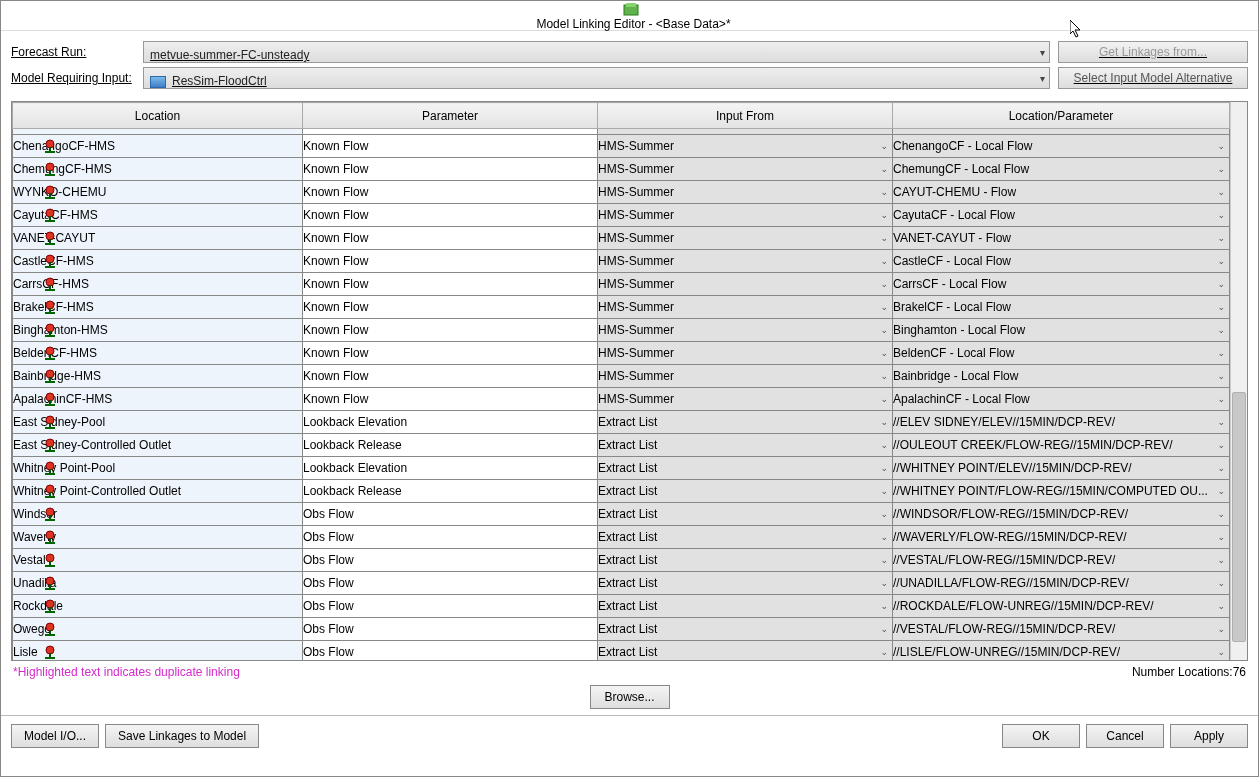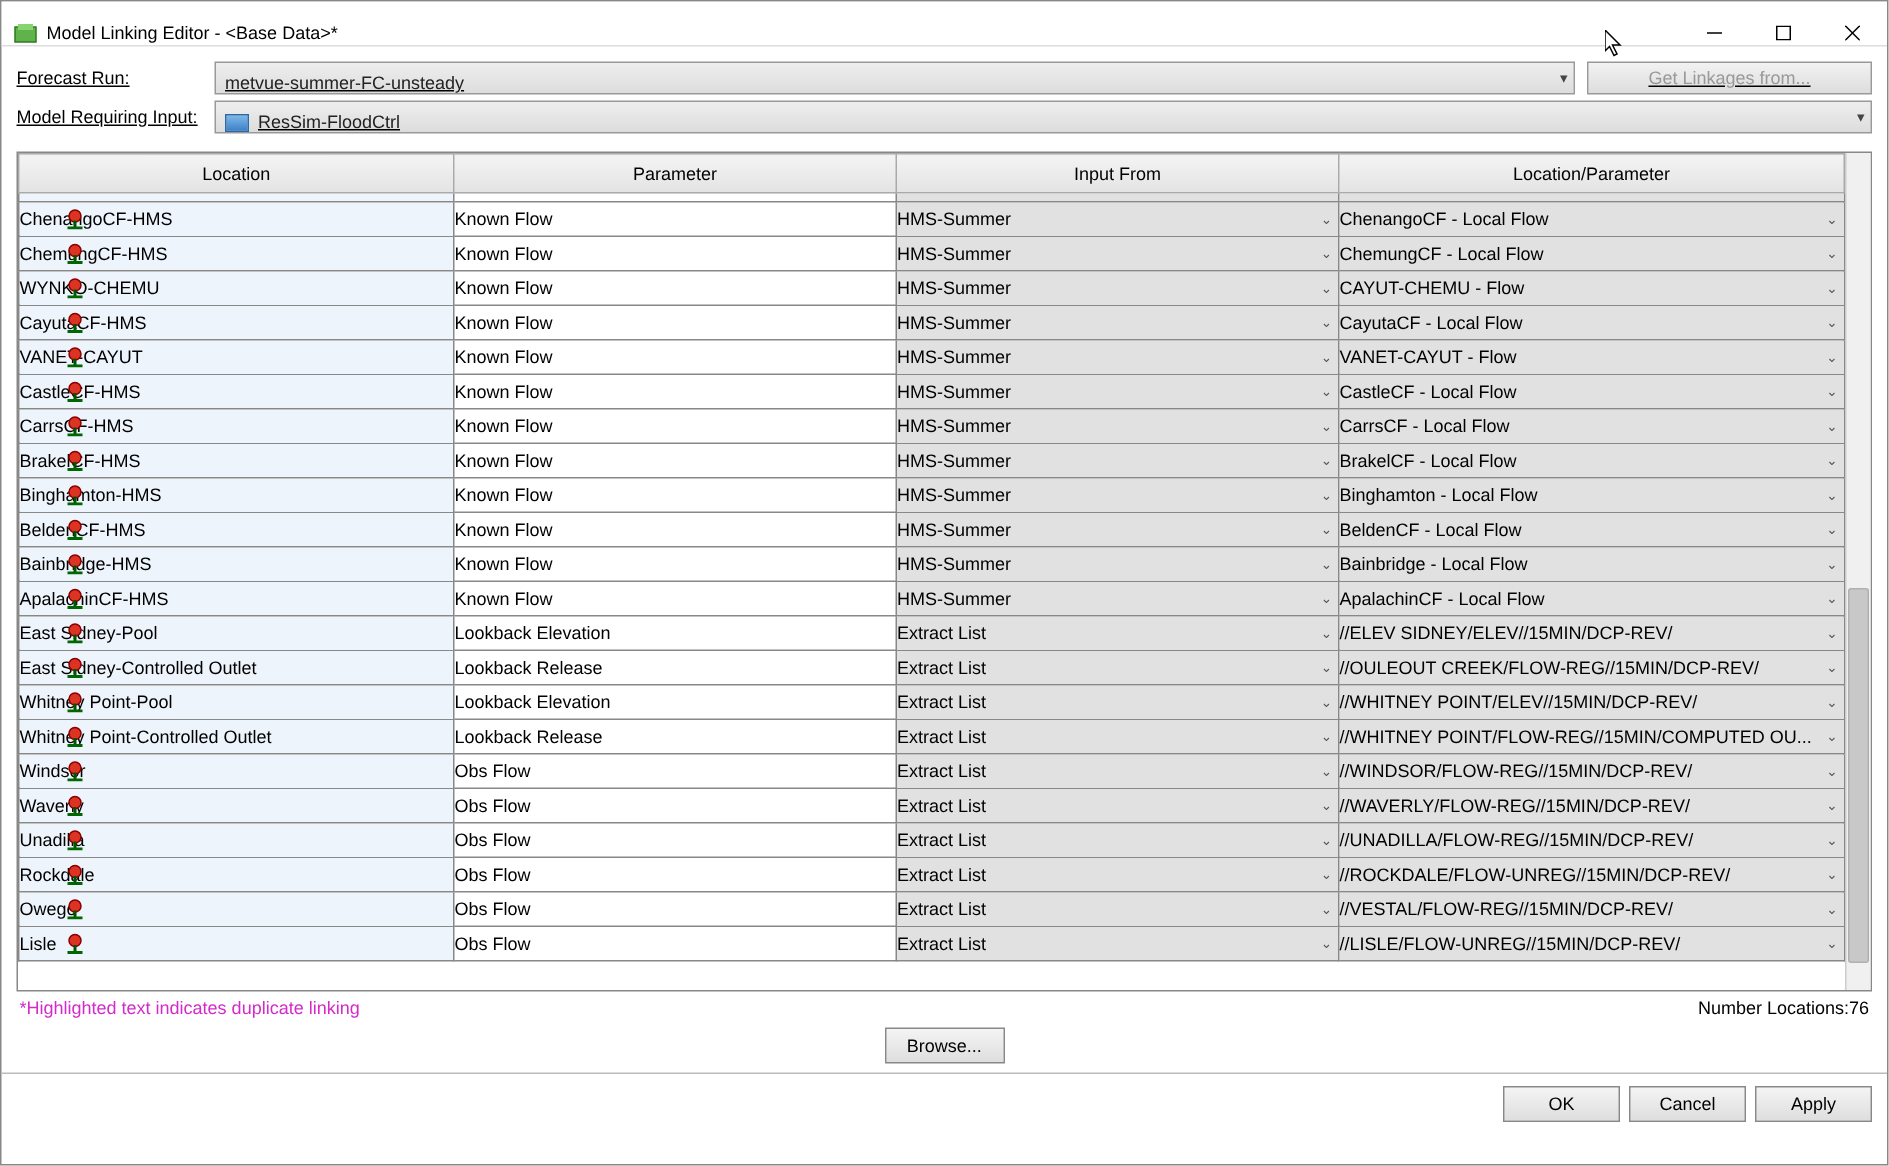--- a/index.html
+++ b/index.html
@@ -13,23 +13,24 @@
     height: 777px;
     overflow: hidden;
     border: 1px solid #888;
     display: flex;
     flex-direction: column;
   }
   .titlebar {
     height: 30px;
     display: flex;
     align-items: center;
-    padding: 12px 0 0 8px;
+    padding: 0 0 0 8px;
     background: #fff;
     border-bottom: 1px solid #ddd;
+    flex-direction: column;
   }
   .titlebar .app-icon {
     width: 16px; height: 16px;
     margin-right: 6px;
     display: inline-block;
   }
   .titlebar .title { flex: 1; font-size: 12px; }
   .titlebar .winbtns { display: flex; }
   .titlebar .winbtn {
     width: 46px; height: 30px;
@@ -229,20 +230,23 @@
     <div class="grad-btn disabled">
       <span>Get Linkages from...</span>
     </div>
   </div>
   <div class="row">
     <div class="row-label">Model Requiring Input:</div>
     <div class="combo">
       <span class="model-icon"></span>
       <span>ResSim-FloodCtrl</span>
       <span class="chev">▾</span>
+    </div>
+    <div class="grad-btn">
+      <span>Select Input Model Alternative</span>
     </div>
   </div>
 </div>
 
 <div class="grid-wrap">
   <div style="flex:1; overflow:hidden;">
     <table class="grid">
       <colgroup>
         <col class="col-loc">
           <col class="col-param">
@@ -442,20 +446,30 @@
                 </svg></span><span>Waverly</span></td>
             <td class="param-cell"><span>Obs Flow</span></td>
             <td class="dd-cell"><span>Extract List</span><span class="chev2">⌄</span></td>
             <td class="dd-cell"><span>//WAVERLY/FLOW-REG//15MIN/DCP-REV/</span><span class="chev2">⌄</span></td>
           </tr>
           <tr>
             <td class="loc-cell"><span class="loc-icon"><svg width="14" height="14">
                   <circle cx="7" cy="5" r="4" fill="#d32" stroke="#800"></circle>
                   <rect x="6" y="8" width="2" height="5" fill="#050"></rect>
                   <rect x="2" y="12" width="10" height="2" fill="#060"></rect>
+                </svg></span><span>Vestal</span></td>
+            <td class="param-cell"><span>Obs Flow</span></td>
+            <td class="dd-cell"><span>Extract List</span><span class="chev2">⌄</span></td>
+            <td class="dd-cell"><span>//VESTAL/FLOW-REG//15MIN/DCP-REV/</span><span class="chev2">⌄</span></td>
+          </tr>
+          <tr>
+            <td class="loc-cell"><span class="loc-icon"><svg width="14" height="14">
+                  <circle cx="7" cy="5" r="4" fill="#d32" stroke="#800"></circle>
+                  <rect x="6" y="8" width="2" height="5" fill="#050"></rect>
+                  <rect x="2" y="12" width="10" height="2" fill="#060"></rect>
                 </svg></span><span>Unadilla</span></td>
             <td class="param-cell"><span>Obs Flow</span></td>
             <td class="dd-cell"><span>Extract List</span><span class="chev2">⌄</span></td>
             <td class="dd-cell"><span>//UNADILLA/FLOW-REG//15MIN/DCP-REV/</span><span class="chev2">⌄</span></td>
           </tr>
           <tr>
             <td class="loc-cell"><span class="loc-icon"><svg width="14" height="14">
                   <circle cx="7" cy="5" r="4" fill="#d32" stroke="#800"></circle>
                   <rect x="6" y="8" width="2" height="5" fill="#050"></rect>
                   <rect x="2" y="12" width="10" height="2" fill="#060"></rect>
@@ -497,20 +511,28 @@
   <span>Number Locations:76</span>
 </div>
 
 <div class="browse-row">
   <div class="std-btn">
     <span>Browse...</span>
   </div>
 </div>
 
 <div class="footer">
+  <div class="left">
+    <div class="std-btn">
+        <span>Model I/O...</span>
+      </div>
+    <div class="std-btn" style="min-width:150px">
+        <span>Save Linkages to Model</span>
+      </div>
+  </div>
   <div class="right">
     <div class="std-btn">
         <span>OK</span>
       </div>
     <div class="std-btn">
         <span>Cancel</span>
       </div>
     <div class="std-btn">
         <span>Apply</span>
       </div>

